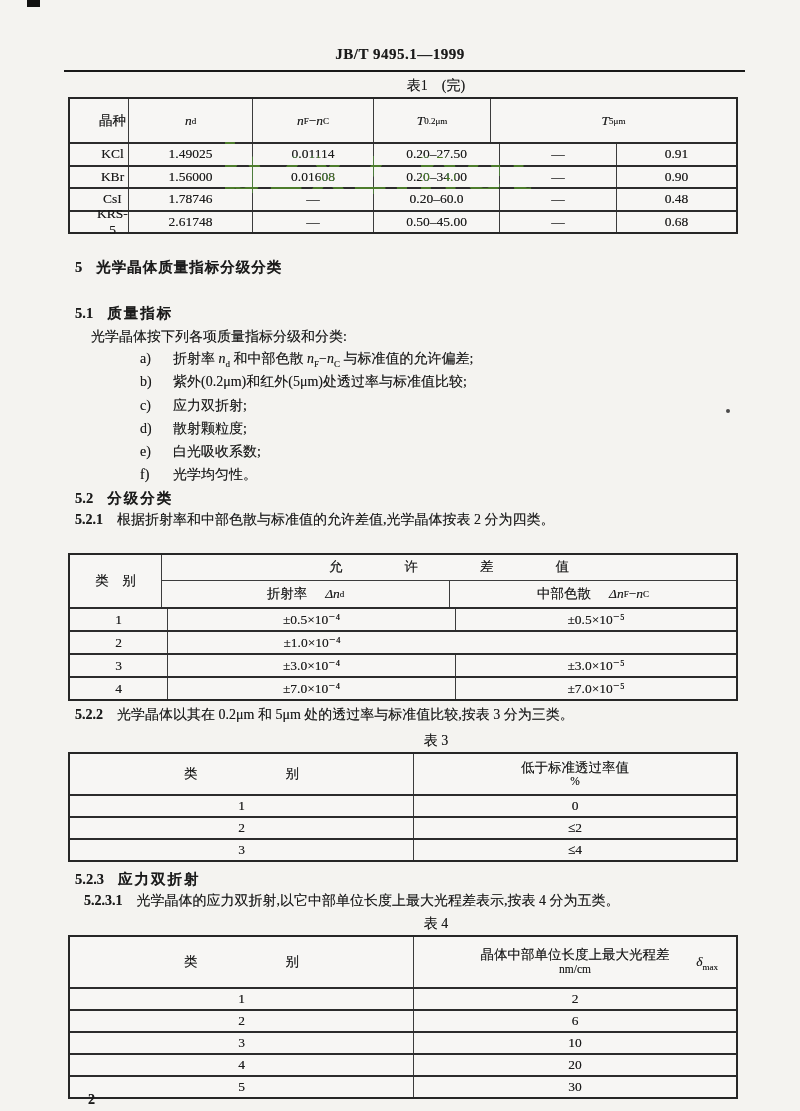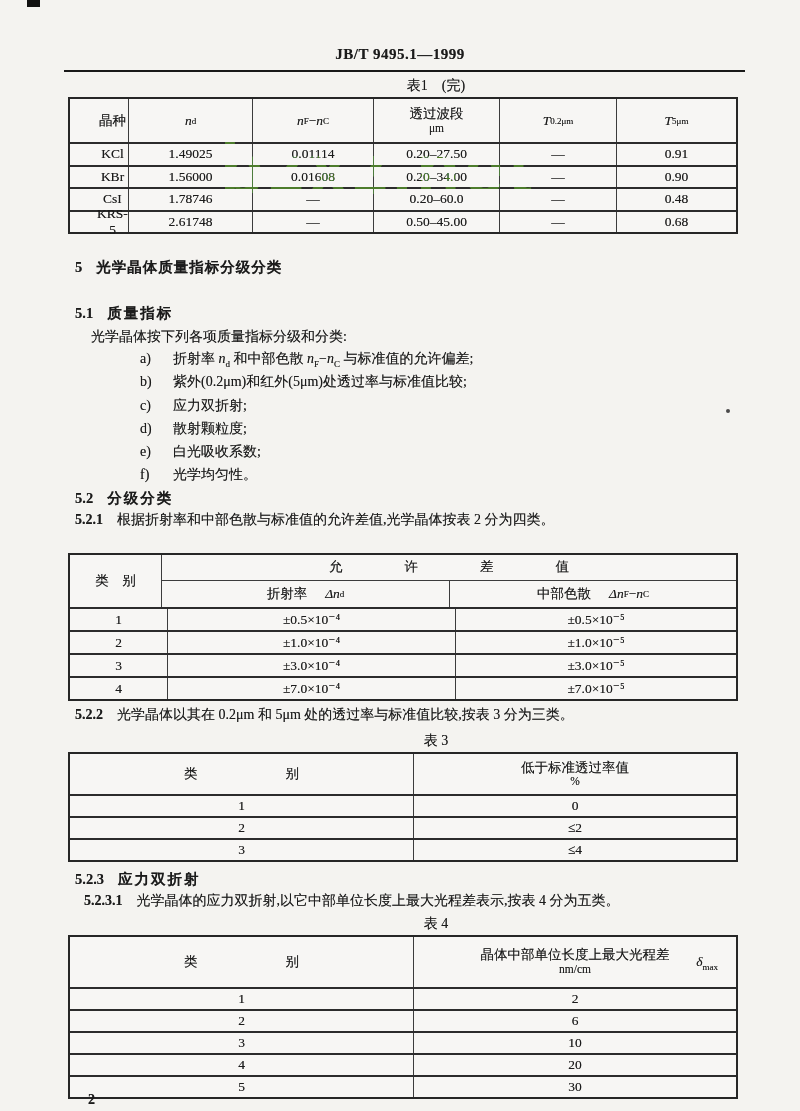--- a/index.html
+++ b/index.html
@@ -91,24 +91,20 @@
           <span class="var">n</span>
           <sub>d</sub>
         </div>
       <div class="td c3">
           <span class="var">n</span>
           <sub>F</sub>
           <span>−</span>
           <span class="var">n</span>
           <sub>C</sub>
         </div>
-      <div class="td c4 stack">
-          <div>透过波段</div>
-          <div class="small">μm</div>
-        </div>
       <div class="td c5">
           <span class="var">T</span>
           <sub>0.2μm</sub>
         </div>
       <div class="td c6">
           <span class="var">T</span>
           <sub>5μm</sub>
         </div>
     </div>
     <div class="tr">
@@ -205,21 +201,20 @@
       </div>
     </div>
     <div class="tr">
       <div class="td r1">1</div>
       <div class="td r2">±0.5×10⁻⁴</div>
       <div class="td r3">±0.5×10⁻⁵</div>
     </div>
     <div class="tr">
       <div class="td r1">2</div>
       <div class="td r2">±1.0×10⁻⁴</div>
-      <div class="td r3">±1.0×10⁻⁵</div>
     </div>
     <div class="tr">
       <div class="td r1">3</div>
       <div class="td r2">±3.0×10⁻⁴</div>
       <div class="td r3">±3.0×10⁻⁵</div>
     </div>
     <div class="tr">
       <div class="td r1">4</div>
       <div class="td r2">±7.0×10⁻⁴</div>
       <div class="td r3">±7.0×10⁻⁵</div>

